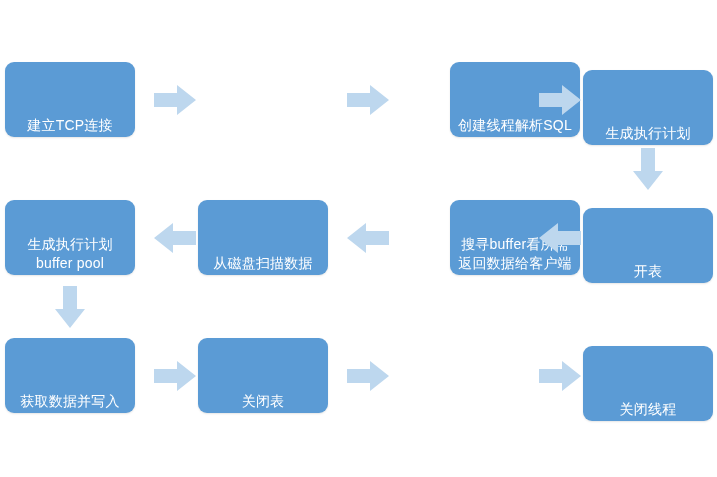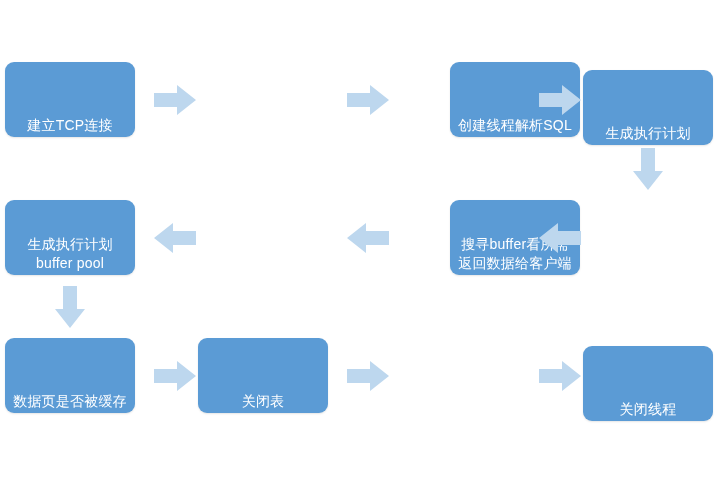--- a/index.html
+++ b/index.html
@@ -116,47 +116,53 @@
     <span class="label">生成执行计划
 buffer pool</span>
   </div>
 
   <div class="arrow arrow-h h-a hr2">
     <svg width="46" height="34" viewBox="0 0 46 34" xmlns="http://www.w3.org/2000/svg">
       <polygon points="44,10 21,10 21,2 2,17 21,32 21,24 44,24" fill="#bdd7ee"></polygon>
     </svg>
   </div>
 
+  <div class="node c2 r2">
+    <span class="label">从磁盘扫描数据</span>
+  </div>
 
   <div class="arrow arrow-h h-b hr2">
     <svg width="46" height="34" viewBox="0 0 46 34" xmlns="http://www.w3.org/2000/svg">
       <polygon points="44,10 21,10 21,2 2,17 21,32 21,24 44,24" fill="#bdd7ee"></polygon>
     </svg>
   </div>
 
   <div class="node c3 r2">
     <span class="label">搜寻buffer看所需
 返回数据给客户端</span>
   </div>
 
   <div class="arrow arrow-h h-c hr2">
     <svg width="46" height="34" viewBox="0 0 46 34" xmlns="http://www.w3.org/2000/svg">
       <polygon points="44,10 21,10 21,2 2,17 21,32 21,24 44,24" fill="#bdd7ee"></polygon>
     </svg>
   </div>
 
+  <div class="node c4 r2">
+    <span class="label">开表</span>
+  </div>
 
   <div class="arrow arrow-v v-left">
     <svg width="34" height="46" viewBox="0 0 34 46" xmlns="http://www.w3.org/2000/svg">
       <polygon points="10,2 24,2 24,25 32,25 17,44 2,25 10,25" fill="#bdd7ee"></polygon>
     </svg>
   </div>
 
   <div class="node c1 r3">
-    <span class="label">数据页是否被缓存</span>
+    <span class="label">获取数据并写入</span>
   </div>
 
   <div class="arrow arrow-h h-a hr3">
     <svg width="46" height="34" viewBox="0 0 46 34" xmlns="http://www.w3.org/2000/svg">
       <polygon points="2,10 25,10 25,2 44,17 25,32 25,24 2,24" fill="#bdd7ee"></polygon>
     </svg>
   </div>
 
   <div class="node c2 r3">
     <span class="label">关闭表</span>

